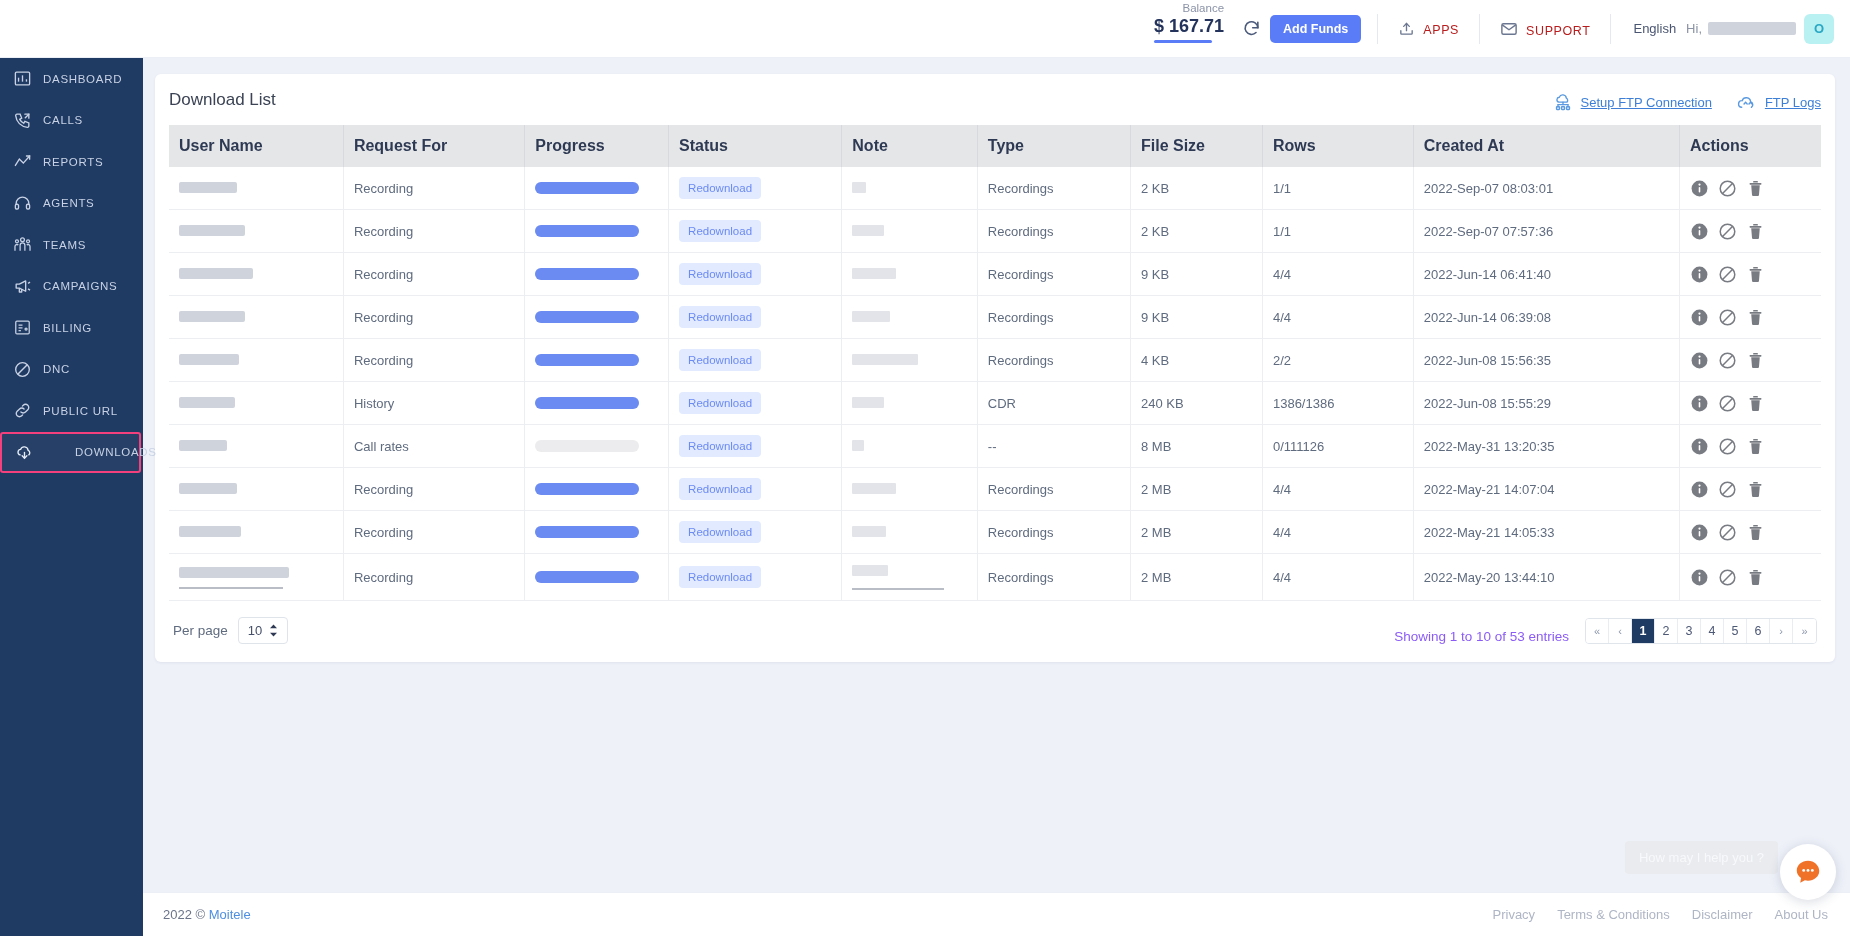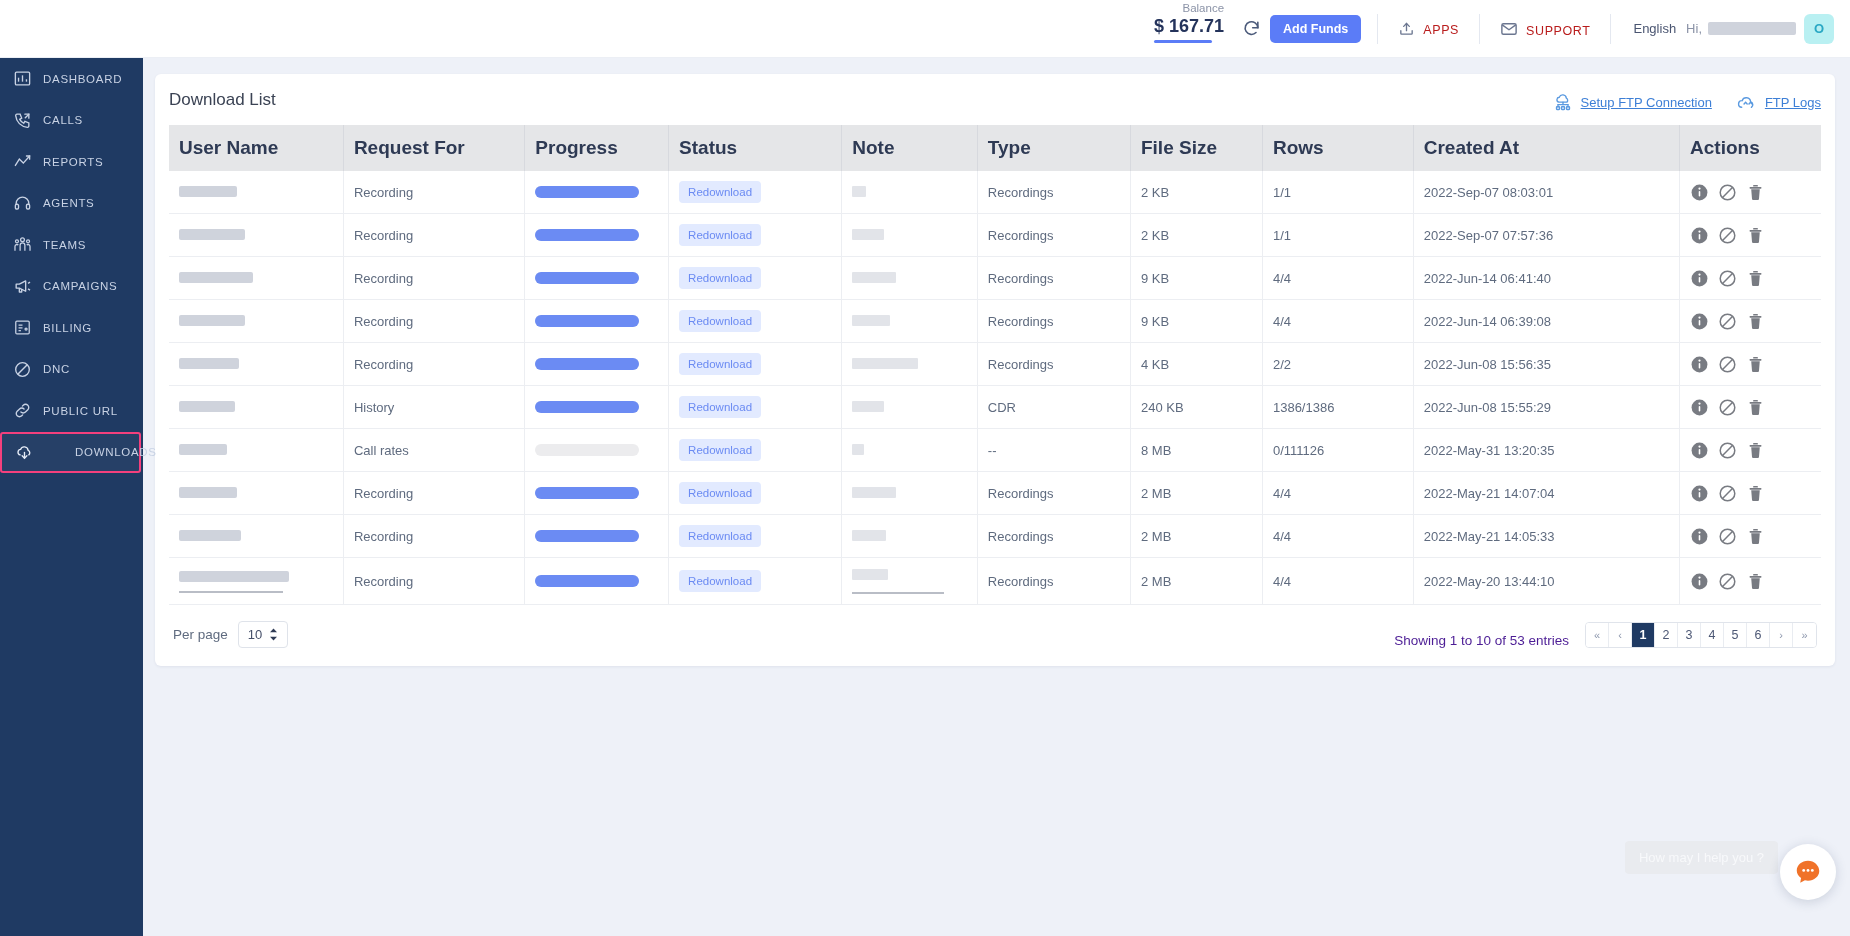--- a/index.html
+++ b/index.html
@@ -92,21 +92,21 @@
   .card-title { font-size: 17px; color: #3b4354; font-weight: normal; }
   .card-actions { margin-left: auto; display: flex; align-items: center; gap: 24px; padding-top: 2px; }
   .ftp-link {
     display: flex; align-items: center; gap: 8px;
     color: #3d7fd6; font-size: 13px; text-decoration: underline; cursor: pointer;
   }
 
   
   table { width: 100%; border-collapse: collapse; margin-top: 12px; table-layout: fixed; }
   thead th {
-    background: #e5e6e8; color: #2e3a54; font-size: 19px; font-weight: bold;
+    background: #e5e6e8; color: #2e3a54; font-size: 16px; font-weight: bold;
     text-align: left; padding: 12px 10px; border-right: 1px solid #d7d9de;
     height: 40px;
   }
   thead th:last-child { border-right: none; }
   tbody td {
     border-bottom: 1px solid #eceef2; border-right: 1px solid #eceef2;
     padding: 10px; font-size: 13px; color: #5f6b7f; height: 37px; vertical-align: middle;
   }
   tbody td:last-child { border-right: none; }
   tbody tr:last-child td { border-bottom: 1px solid #eceef2; }
@@ -135,21 +135,21 @@
   .act-icon { width: 19px; height: 19px; cursor: pointer; display: block; }
 
   
   .table-foot { display: flex; align-items: center; margin-top: 16px; padding: 0 4px 4px 4px; }
   .perpage { display: flex; align-items: center; gap: 10px; font-size: 13.5px; color: #5f6b7f; }
   .perpage-select {
     display: flex; align-items: center; gap: 7px; border: 1px solid #dfe3ea;
     border-radius: 4px; padding: 5px 9px; font-size: 13px; color: #46506a; cursor: pointer;
   }
   .pag-right { margin-left: auto; display: flex; align-items: center; gap: 16px; }
-  .showing { font-size: 13.5px; color: #4c1d95; margin-top: 11px; }
+  .showing { font-size: 13.5px; color: #8b5cf6; margin-top: 11px; }
   .pager { display: flex; border: 1px solid #e0e4eb; border-radius: 4px; overflow: hidden; }
   .pg {
     min-width: 23px; height: 24px; display: flex; align-items: center; justify-content: center;
     font-size: 12.5px; color: #4d5875; border-right: 1px solid #e9ecf1;
     background: #fff; cursor: pointer; padding: 0 5px;
   }
   .pg:last-child { border-right: none; }
   .pg.arrow { color: #8d97ad; font-size: 11px; }
   .pg.current { background: #1f3a63; color: #fff; font-weight: bold; }
 
@@ -761,20 +761,32 @@
               <div class="pg">6</div>
               <div class="pg arrow">›</div>
               <div class="pg arrow">»</div>
             </div>
         </div>
       </div>
 
     </section>
   </main>
 
+  <div class="footer">
+    <div class="footer-left">
+      <span>2022 ©</span>
+      <a href="#">Moitele</a>
+    </div>
+    <div class="footer-right">
+      <span>Privacy</span>
+      <span>Terms &amp; Conditions</span>
+      <span>Disclaimer</span>
+      <span>About Us</span>
+    </div>
+  </div>
 
   <div class="chat-tip">How may I help you ?</div>
   <div class="chat-fab">
     <svg width="30" height="30" viewBox="0 0 32 32">
       <path d="M16 4C9.4 4 4 8.6 4 14.3c0 3.3 1.8 6.2 4.6 8.1l-.9 5 5-2.6c1 .2 2.1.4 3.3.4 6.6 0 12-4.6 12-10.3S22.6 4 16 4z" fill="#f07229"></path>
       <circle cx="11.4" cy="14.3" r="1.5" fill="#fff"></circle>
       <circle cx="16" cy="14.3" r="1.5" fill="#fff"></circle>
       <circle cx="20.6" cy="14.3" r="1.5" fill="#fff"></circle>
     </svg>
   </div>

